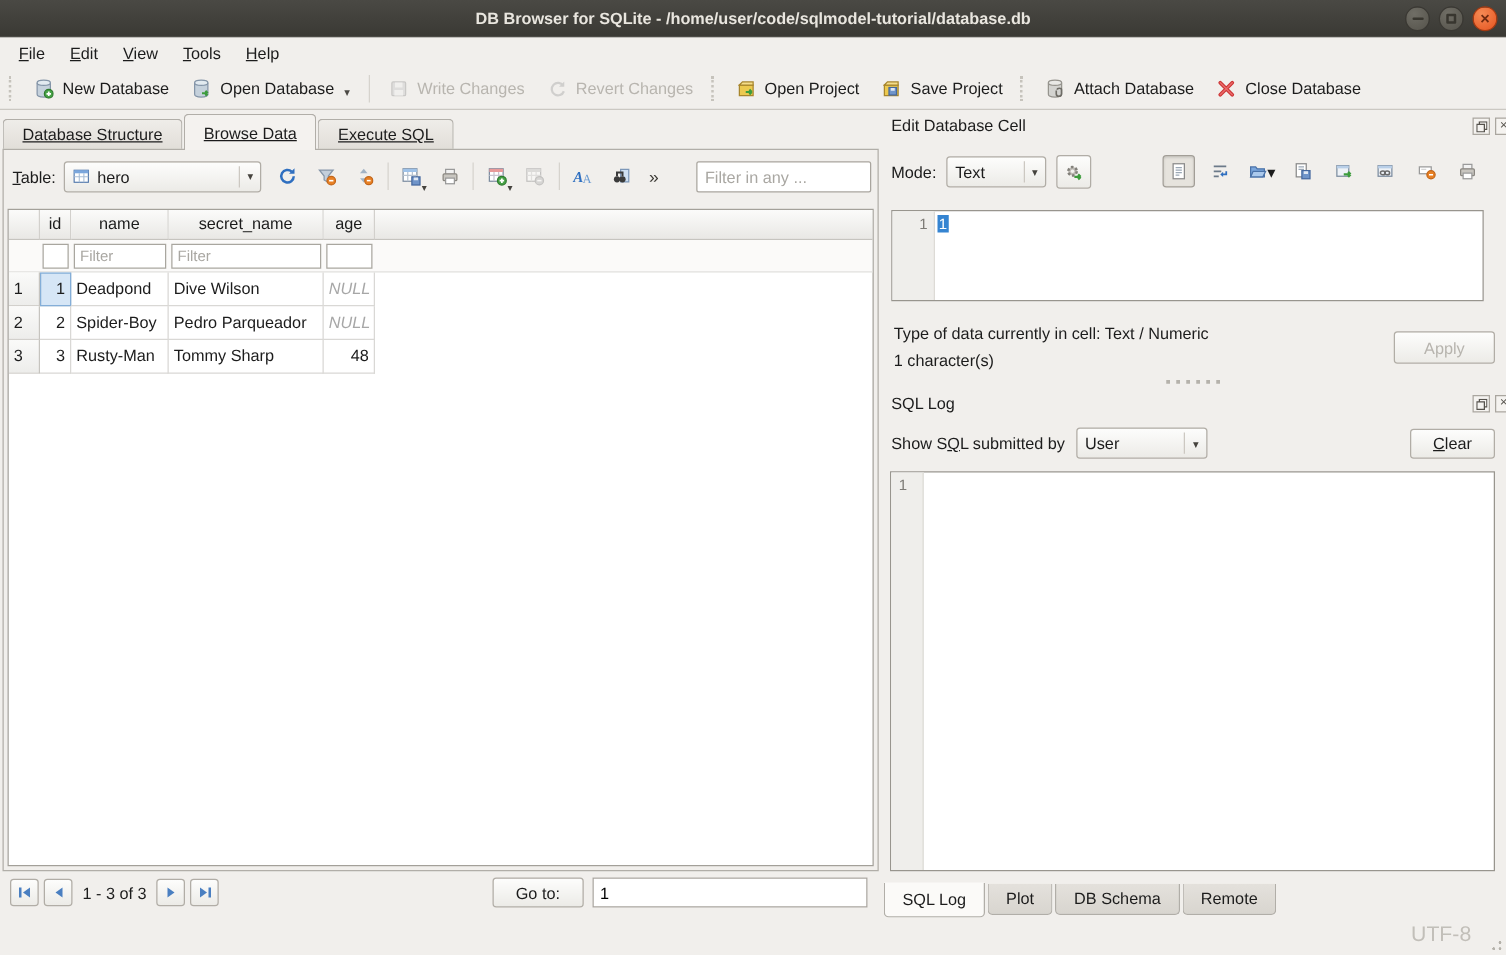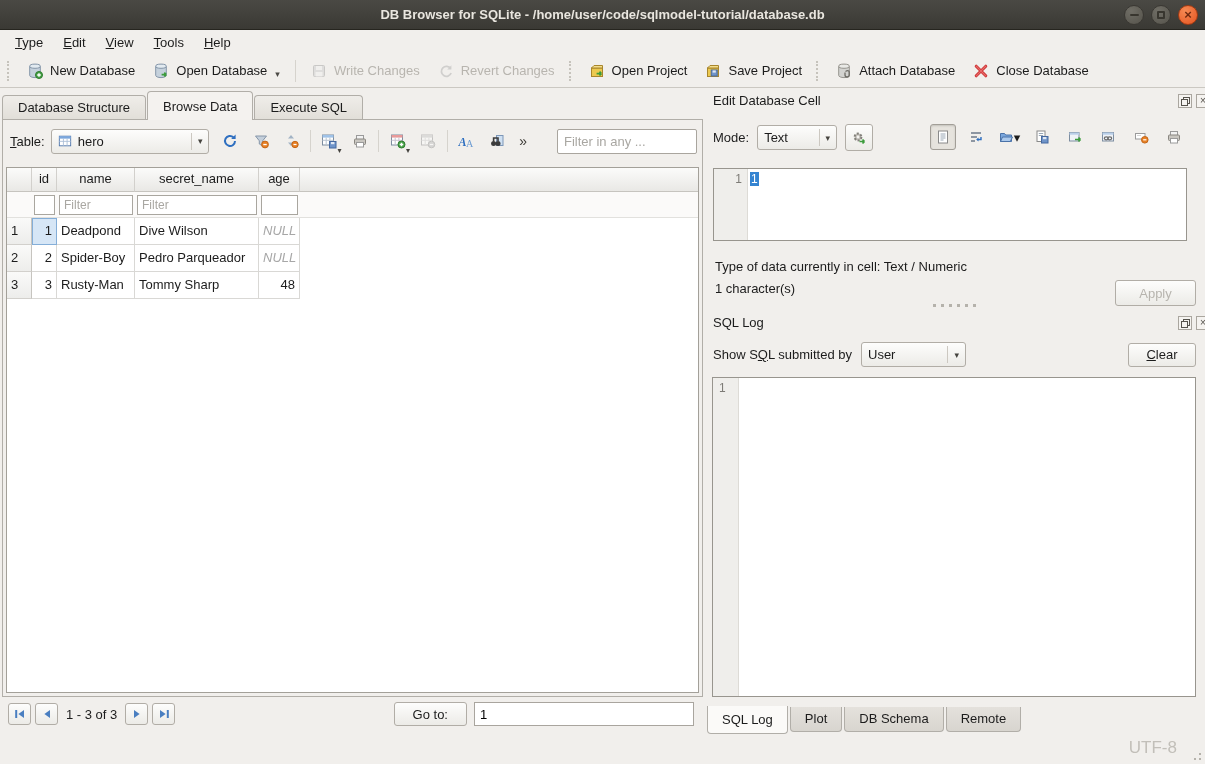--- a/index.html
+++ b/index.html
@@ -37,21 +37,21 @@
   .tbtn.disabled { color:#b8b5af; }
   .tbtn.disabled svg { opacity:.45; filter:grayscale(1); }
   .ddc { font-size:9px; color:#4c4a45; margin-left:1px; align-self:flex-end; }
 
   svg.ic { width:16px; height:16px; display:block; }
   svg.ic14 { width:14px; height:14px; display:block; }
 
   
   .tabs-left { position:absolute; left:2px; top:91px; display:flex; align-items:flex-end; height:29px; }
   .tab { height:25px; padding:4px 15px 5px; background:linear-gradient(#efedE9,#e1ded8);
-    border:1px solid #b1aea8; border-bottom:none; border-radius:4px 4px 0 0; margin-right:1px; }
+    border:1px solid #b1aea8; border-bottom:none; border-radius:4px 4px 0 0; margin-right:1px;text-decoration:underline; }
   .tab.active { height:29px; padding-top:7px; background:#f4f2ef; position:relative; z-index:3; }
 
   
   .left-panel { position:absolute; left:2px; top:119px; width:701px; height:578px;
     border:1px solid #b1aea8; background:#f1efec; z-index:1; }
   .browse-bar { display:flex; align-items:center; padding:7px 5px 6px 7px; height:41px; }
   .lbl-table { display:inline-block; margin-right:6px; }
   .lbl-table::first-letter { text-decoration:underline; }
 
   .combo { border:1px solid #b1ada6; border-radius:3px; background:linear-gradient(#fdfdfc,#ecebe7);
@@ -125,21 +125,21 @@
   .cell-editor { left:713px; top:168px; width:474px; height:73px; }
   .log-editor  { left:712px; top:377px; width:484px; height:320px; }
   .gutter { width:34px; background:#efeeeb; border-right:1px solid #dddbd6; color:#7d7b76;
     font-size:12px; text-align:right; padding:3px 5px 0 0; }
   .gutter.narrow { width:26px; text-align:left; padding:3px 0 0 6px; }
   .edbody { flex:1; padding:3px 2px; font-size:12px; }
   .selhl { background:#3584d1; color:#fff; padding:0 1px; }
 
   .info1 { position:absolute; left:715px; top:259px; }
   .info2 { position:absolute; left:715px; top:281px; }
-  .apply-btn { position:absolute; left:1115px; top:280px; width:81px; height:26px; color:#b7b4ae; }
+  .apply-btn { position:absolute; left:1115px; top:265px; width:81px; height:26px; color:#b7b4ae; }
 
   .hsplit { position:absolute; left:933px; top:304px; display:flex; gap:5px; }
   .hsplit i { width:3px; height:3px; background:#b5b2ab; display:block; }
 
   .show-row { position:absolute; left:713px; top:342px; width:483px; display:flex; align-items:center; }
   .clear-btn { margin-left:auto; width:68px; }
   .clear-btn span { display:inline-block; }
   .clear-btn span::first-letter { text-decoration:underline; }
 
   
@@ -170,21 +170,21 @@
       <div class="wbtn">
           <span class="sq"></span>
         </div>
       <div class="wbtn close">
           <span class="x">×</span>
         </div>
     </div>
   </div>
 
   <div class="menubar">
-    <span class="menuitem">Type</span>
+    <span class="menuitem">File</span>
     <span class="menuitem">Edit</span>
     <span class="menuitem">View</span>
     <span class="menuitem">Tools</span>
     <span class="menuitem">Help</span>
   </div>
 
   <div class="toolbar">
     <span class="thandle"></span>
 
     <div class="tbtn">

